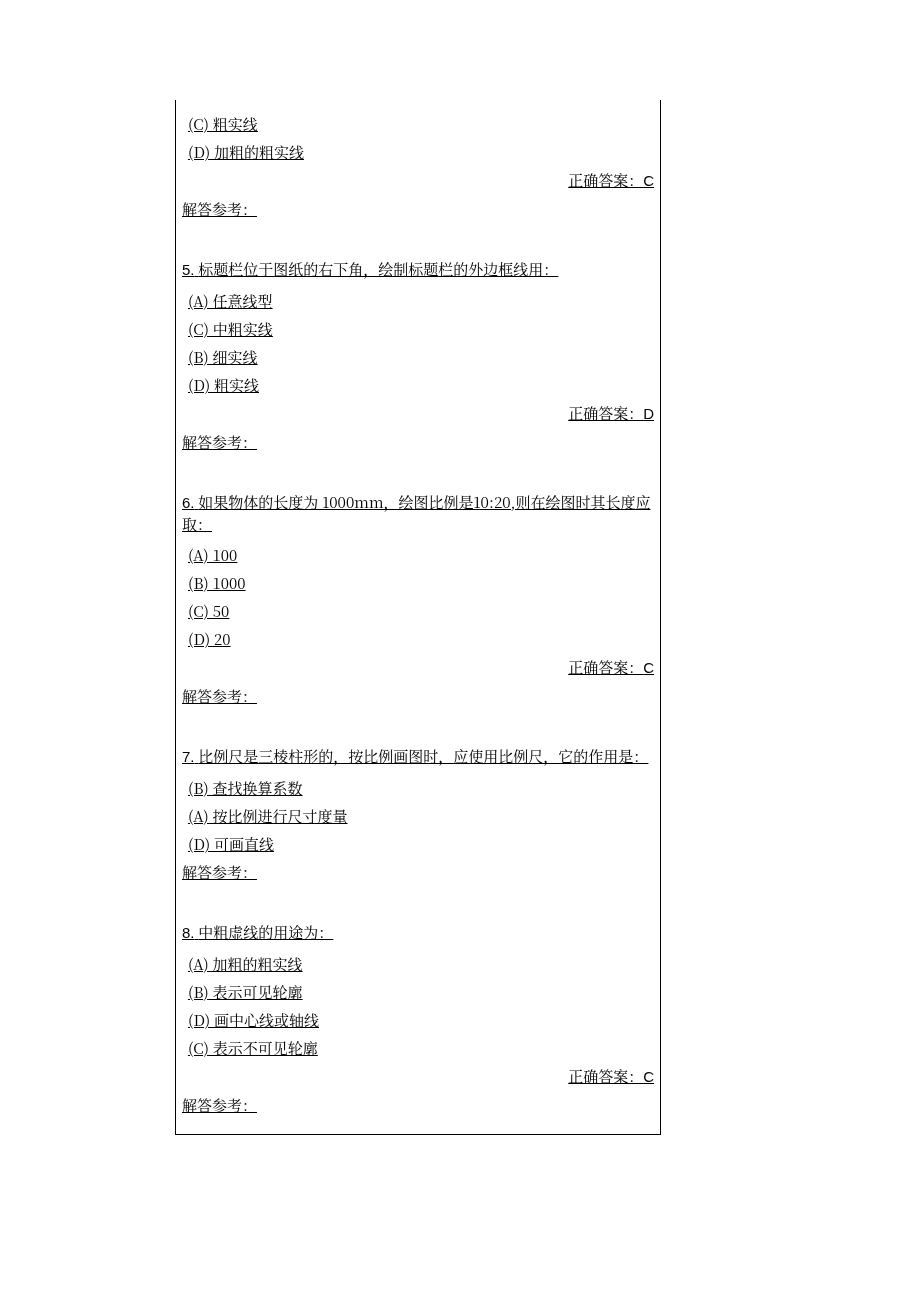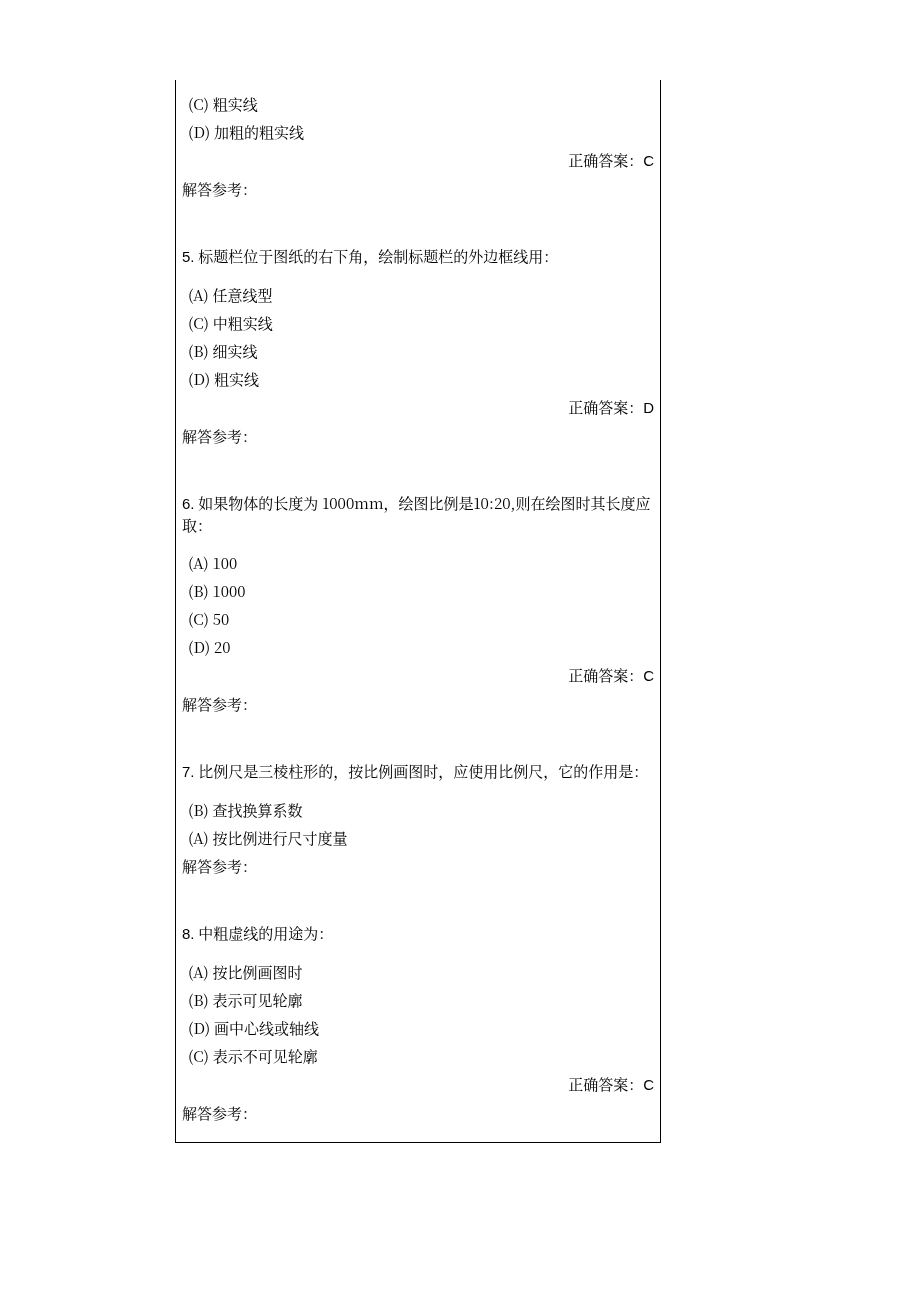--- a/index.html
+++ b/index.html
@@ -6,37 +6,38 @@
     margin: 0;
     padding: 0;
     background: #ffffff;
     width: 920px;
   }
   .page {
     width: 836px;
     height: 1303px;
     position: relative;
     box-sizing: border-box;
-    padding: 80px 175px 0 175px;
+    padding: 100px 175px 0 175px;
     font-family: "Songti SC", "SimSun", "Noto Serif CJK SC", serif;
     font-size: 15px;
     color: #000000;
     line-height: 1.4;
+    text-decoration: underline;
   }
   .exam-box {
     border: 1px solid #000;
     border-bottom: none;
     border-top: none;
     padding: 6px 6px 12px 6px;
   }
   .exam-box.bottom {
     border-bottom: 1px solid #000;
   }
   .line {
-    margin: 17px 0;
+    margin: 10px 0;
   }
   .opt {
     margin: 7px 0 7px 6px;
   }
   .ans {
     margin: 7px 0 7px 0;
     text-align: right;
   }
   .ref {
     margin: 7px 0 7px 0;
@@ -89,28 +90,29 @@
     </div>
     <div class="ref">解答参考：</div>
     <div class="gap"></div>
 
     <div class="line">
       <span class="latin">7.</span>
       <span>比例尺是三棱柱形的，按比例画图时，应使用比例尺，它的作用是：</span>
     </div>
     <div class="opt">(B)  查找换算系数</div>
     <div class="opt">(A)  按比例进行尺寸度量</div>
+    <div class="opt">(D)  可画直线</div>
     <div class="ref">解答参考：</div>
     <div class="gap"></div>
 
     <div class="line">
       <span class="latin">8.</span>
       <span>中粗虚线的用途为：</span>
     </div>
-    <div class="opt">(A)  按比例画图时</div>
+    <div class="opt">(A)  加粗的粗实线</div>
     <div class="opt">(B)  表示可见轮廓</div>
     <div class="opt">(D)  画中心线或轴线</div>
     <div class="opt">(C)  表示不可见轮廓</div>
     <div class="ans">
       <span>正确答案：</span><span class="latin">C</span>
     </div>
     <div class="ref">解答参考：</div>
 
   </div>
 </div>

